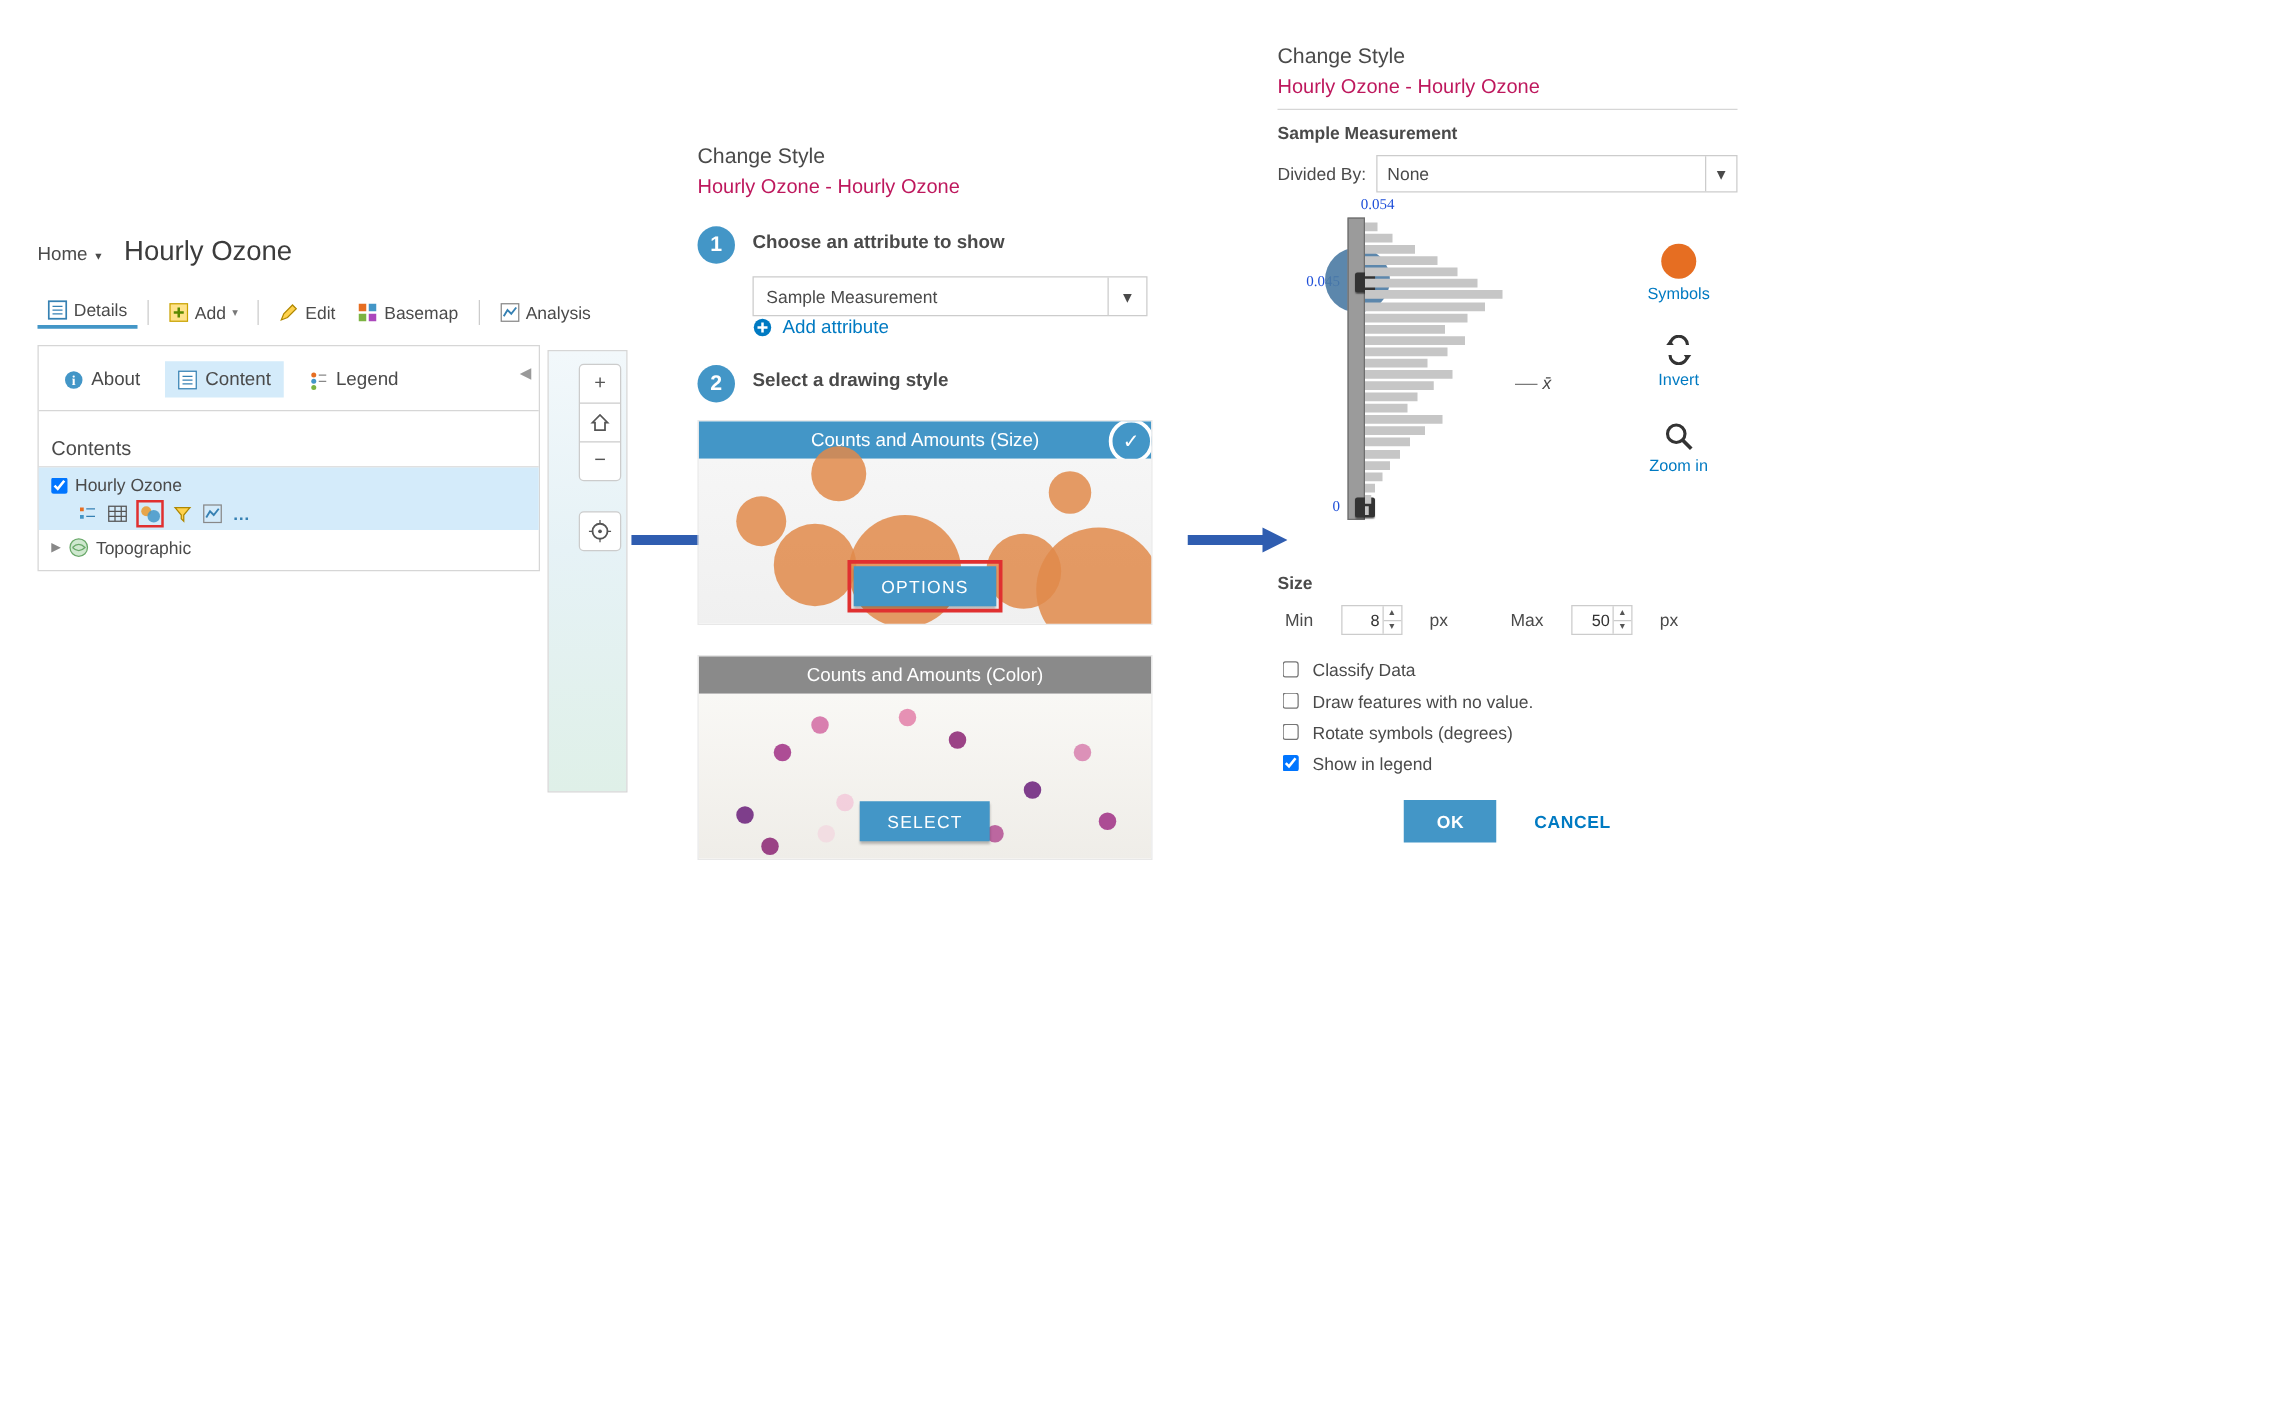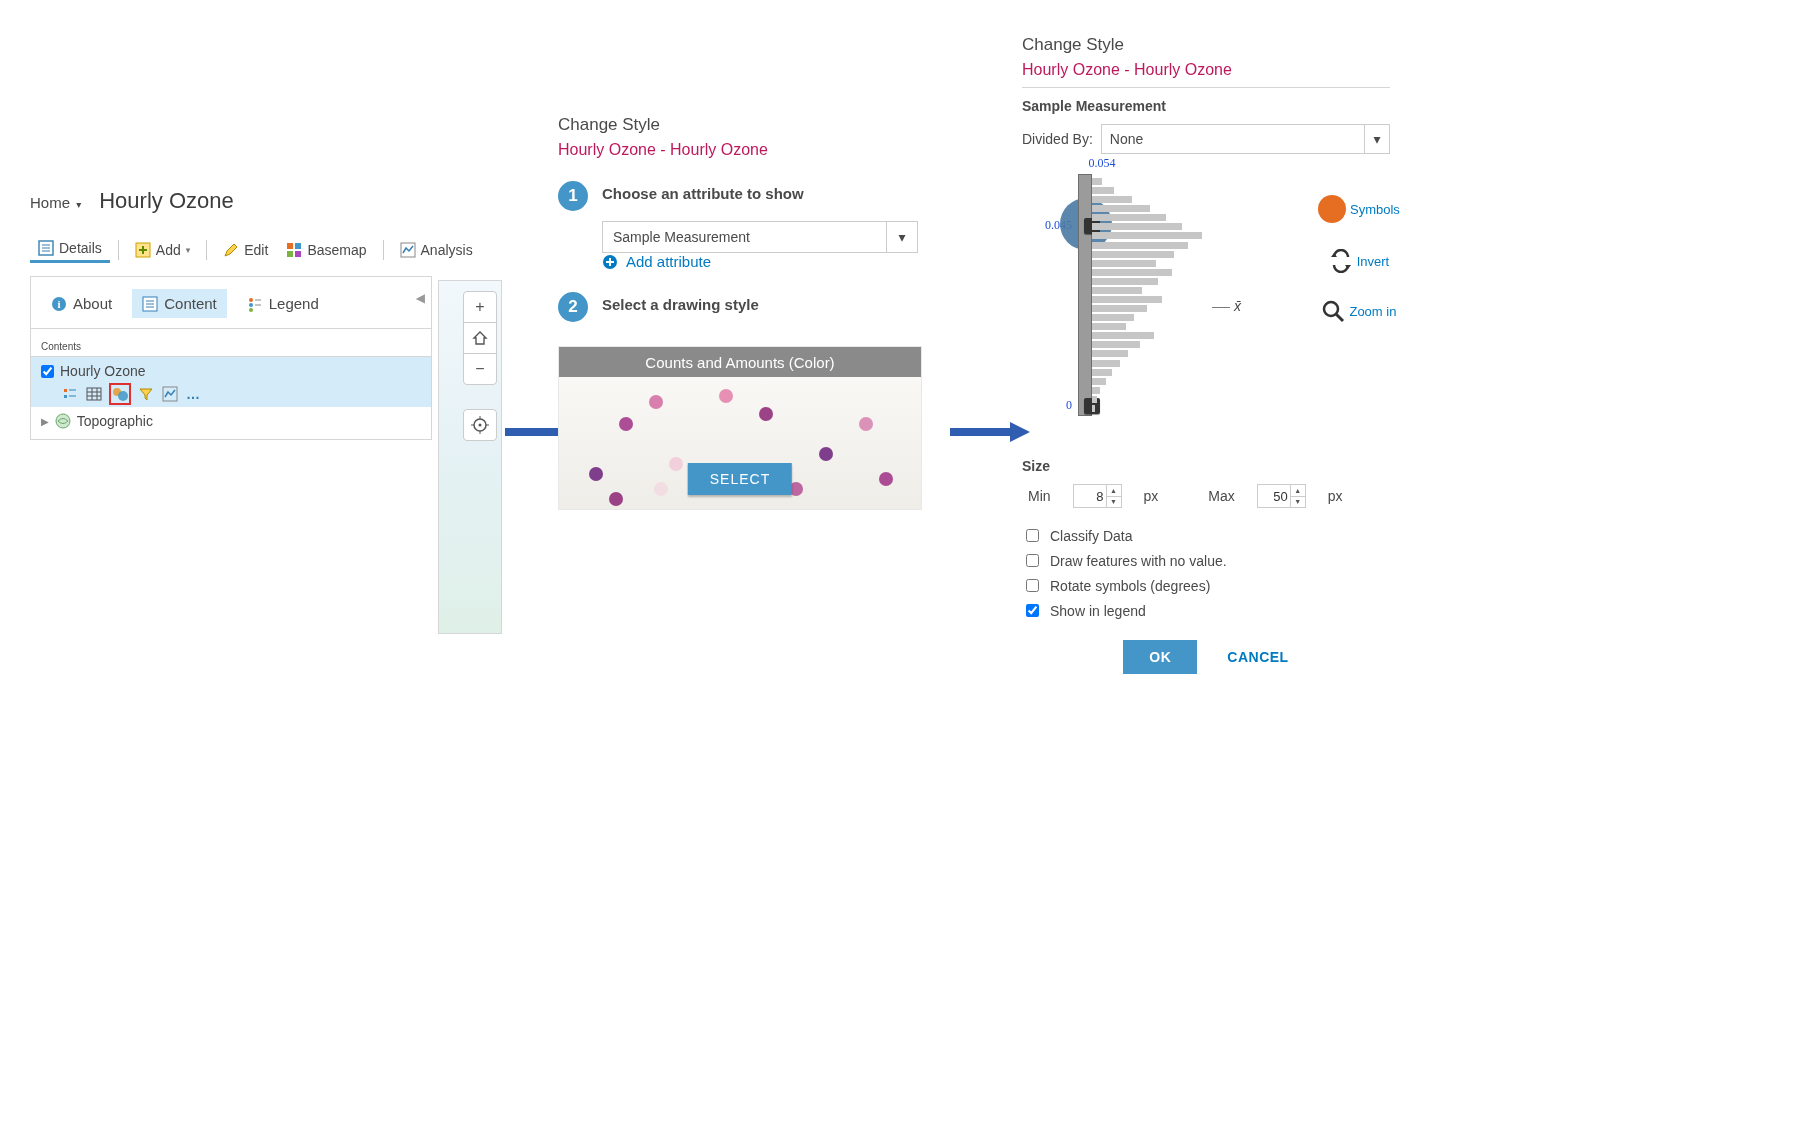--- a/index.html
+++ b/index.html
@@ -26,21 +26,21 @@
   .toolbar{margin-top:22px;display:flex;align-items:center;gap:2px;border-bottom:1px solid transparent;}
   .tool-btn{display:inline-flex;align-items:center;gap:5px;padding:4px 8px;font-size:14px;color:#4a4a4a;cursor:pointer;}
   .tool-btn.active{border-bottom:3px solid var(--arcgis-blue);}
   .tool-ic{width:16px;height:16px;display:inline-block;}
   .sep{width:1px;height:20px;background:var(--border-gray);margin:0 6px;}
   .details-body{border:1px solid var(--panel-border);margin-top:12px;padding:12px 0 0 0;width:400px;position:relative;}
   .tabs{display:flex;gap:10px;padding:0 10px 10px 10px;align-items:center;}
   .tab{display:inline-flex;align-items:center;gap:6px;padding:6px 10px;font-size:15px;color:#4a4a4a;cursor:pointer;}
   .tab.active{background:var(--highlight-bg);}
   .collapse-caret{position:absolute;right:6px;top:14px;color:#999;font-size:12px;cursor:pointer;}
-  .contents-label{padding:12px 10px 4px 10px;color:#4a4a4a;border-top:1px solid var(--panel-border);font-size:10px;}
+  .contents-label{padding:22px 10px 4px 10px;color:#4a4a4a;border-top:1px solid var(--panel-border);font-size:16px;}
   .layer-row{background:var(--highlight-bg);padding:6px 10px 2px 10px;}
   .layer-row .layer-top{display:flex;align-items:center;gap:6px;}
   .layer-row input[type=checkbox]{margin:0;}
   .layer-actions{display:flex;gap:6px;align-items:center;margin-top:4px;padding-left:20px;}
   .layer-actions .mini-ic{width:18px;height:18px;display:inline-flex;align-items:center;justify-content:center;cursor:pointer;}
   .layer-actions .callout{border:2px solid var(--callout-red);padding:0;}
   .topo-row{display:flex;align-items:center;gap:6px;padding:6px 10px 10px 10px;}
   .tri{font-size:10px;color:#888;}
 
   
@@ -88,21 +88,21 @@
   .hist-slider{position:absolute;left:42px;width:42px;height:24px;display:flex;align-items:center;}
   .hist-slider .knob{width:16px;height:16px;background:#333;border-radius:2px;position:relative;left:20px;box-shadow:0 1px 1px rgba(0,0,0,.4);}
   .blue-circ{position:absolute;left:58px;border-radius:50%;background:#4a7aa3;opacity:.9;}
   .hist-bars{position:absolute;left:70px;top:10px;width:120px;height:236px;}
   .hist-bars .bar{position:absolute;left:0;height:7px;background:#c6c6c6;}
   .axis-lbl{position:absolute;font-size:12px;color:#1d4ed8;text-align:right;font-family:Liberation Serif, serif;}
   .xbar{position:absolute;font-style:italic;color:#4a4a4a;font-size:14px;}
   .xbar .line{display:inline-block;width:18px;height:1px;background:#7a7a7a;vertical-align:middle;margin-right:4px;}
 
   .side-tools{position:absolute;left:1318px;top:195px;display:flex;flex-direction:column;gap:26px;align-items:center;}
-  .side-tools .tool{display:flex;flex-direction:row;align-items:center;gap:4px;color:#007ac2;font-size:13px;cursor:pointer;}
+  .side-tools .tool{display:flex;flex-direction:column;align-items:center;gap:4px;color:#007ac2;font-size:13px;cursor:pointer;}
   .side-tools .swatch{width:28px;height:28px;border-radius:50%;background:var(--arcgis-accent);}
 
   .size-row{display:flex;align-items:center;gap:22px;margin-top:8px;margin-left:6px;}
   .num-input{display:inline-flex;align-items:center;border:1px solid var(--border-gray);height:22px;}
   .num-input input{width:28px;border:none;text-align:right;padding:0 2px;font-size:13px;color:#333;background:transparent;}
   .num-input .spin{width:14px;height:100%;border-left:1px solid var(--border-gray);display:flex;flex-direction:column;}
   .num-input .spin span{flex:1;font-size:7px;display:flex;align-items:center;justify-content:center;color:#555;cursor:pointer;}
   .num-input .spin span + span{border-top:1px solid var(--border-gray);}
 
   .check-list{margin-top:18px;display:flex;flex-direction:column;gap:6px;}
@@ -334,20 +334,34 @@
         </svg>
       </span>
     <span>Add attribute</span>
   </div>
 
   <div class="step" style="margin-top:22px;">
     <div class="step-num">2</div>
     <div class="step-label">Select a drawing style</div>
   </div>
 
+  <div class="style-card active">
+    <div class="hdr">Counts and Amounts (Size)</div>
+    <div class="check">✓</div>
+    <div class="preview">
+      <span class="circ" style="background:#e08a4a;width:90px;height:90px;left:120px;top:45px;"></span>
+      <span class="circ" style="background:#e08a4a;width:66px;height:66px;left:60px;top:52px;"></span>
+      <span class="circ" style="background:#e08a4a;width:40px;height:40px;left:30px;top:30px;"></span>
+      <span class="circ" style="background:#e08a4a;width:60px;height:60px;left:230px;top:60px;"></span>
+      <span class="circ" style="background:#e08a4a;width:34px;height:34px;left:280px;top:10px;"></span>
+      <span class="circ" style="background:#e08a4a;width:44px;height:44px;left:90px;top:-10px;"></span>
+      <span class="circ" style="background:#e08a4a;width:100px;height:100px;left:270px;top:55px;"></span>
+      <div class="action-btn callout">OPTIONS</div>
+    </div>
+  </div>
 
   <div class="style-card inactive" style="margin-top:24px;">
     <div class="hdr">Counts and Amounts (Color)</div>
     <div class="preview" style="background:linear-gradient(180deg,#f9f8f5,#efede8);">
       <span class="circ" style="background:#6a1f7a;width:14px;height:14px;left:30px;top:90px;"></span>
       <span class="circ" style="background:#a02f85;width:14px;height:14px;left:60px;top:40px;"></span>
       <span class="circ" style="background:#d26aa2;width:14px;height:14px;left:90px;top:18px;"></span>
       <span class="circ" style="background:#f2c9d9;width:14px;height:14px;left:110px;top:80px;"></span>
       <span class="circ" style="background:#e37fa8;width:14px;height:14px;left:160px;top:12px;"></span>
       <span class="circ" style="background:#8b2373;width:14px;height:14px;left:200px;top:30px;"></span>

